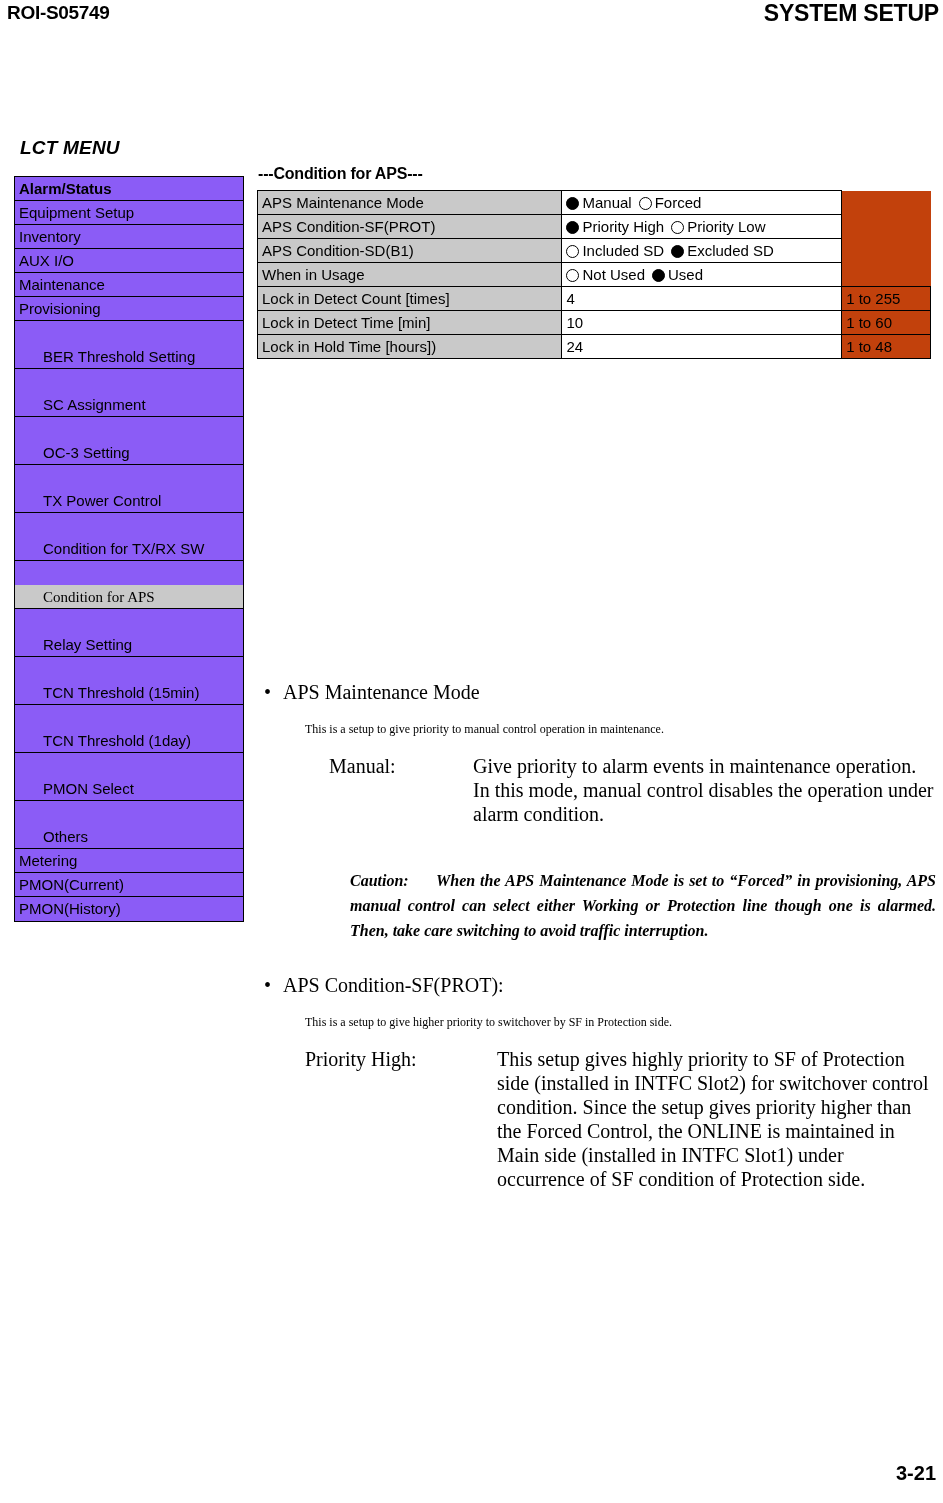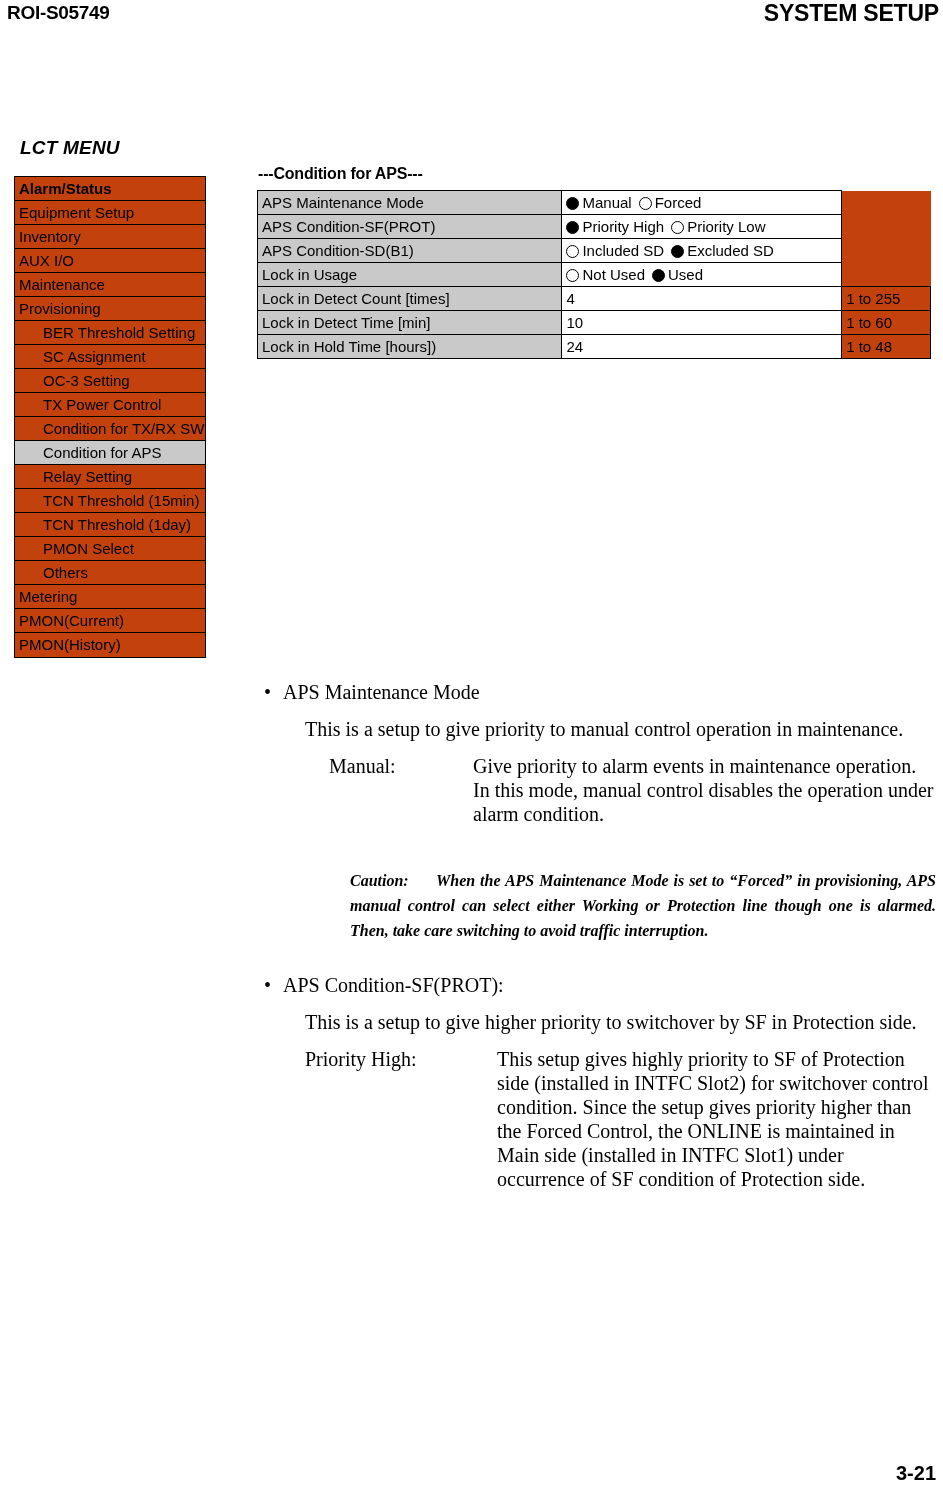--- a/index.html
+++ b/index.html
@@ -53,40 +53,40 @@
     font-style: italic;
     font-size: 19px;
     letter-spacing: 0.2px;
   }
 
   
   .menu-box {
     position: absolute;
     left: 14px;
     top: 176px;
-    width: 192px;
+    width: 230px;
     border: 1.6px solid #000;
     box-sizing: border-box;
-    background: #c2410c;
+    background: #8b5cf6;
   }
   .menu-item {
     height: 24px;
     line-height: 24px;
     border-bottom: 1px solid #000;
     box-sizing: border-box;
     font-family: "Liberation Sans", sans-serif;
     font-size: 15px;
     padding-left: 4px;
     white-space: nowrap;
     overflow: hidden;
   }
   .menu-item:last-child { border-bottom: none; }
   .menu-item.bold { font-weight: bold; }
-  .menu-item.indent { padding-left: 28px; }
-  .menu-item.sel { background: #c9c9c9; }
+  .menu-item.indent { padding-left: 28px; margin-top: 24px; }
+  .menu-item.sel { background: #c9c9c9; font-family: Liberation Serif, serif; }
 
   
   .tbl-title {
     position: absolute;
     left: 258px;
     top: 165px;
     font-family: "Liberation Sans", sans-serif;
     font-weight: bold;
     font-size: 16px;
     letter-spacing: -0.2px;
@@ -167,21 +167,21 @@
     line-height: 25px;
   }
   .bullet-row .bul {
     position: absolute;
     left: -19px;
     top: 0;
   }
   .para {
     margin-left: 305px;
     width: 629px;
-    font-size: 20px;
+    font-size: 12px;
     line-height: 25px;
     text-align: justify;
     text-justify: inter-word;
   }
 
   .def-row {
     margin-left: 305px;
     width: 629px;
     display: flex;
     font-size: 20px;
@@ -282,21 +282,21 @@
         <td class="c-label">APS Condition-SF(PROT)</td>
         <td class="c-value"><span><span class="radio on"></span><span>Priority High</span></span><span class="opt-gap"></span><span><span class="radio"></span><span>Priority Low</span></span></td>
         <td class="c-range blank"></td>
       </tr>
       <tr>
         <td class="c-label">APS Condition-SD(B1)</td>
         <td class="c-value"><span><span class="radio"></span><span>Included SD</span></span><span class="opt-gap"></span><span><span class="radio on"></span><span>Excluded SD</span></span></td>
         <td class="c-range blank"></td>
       </tr>
       <tr>
-        <td class="c-label">Lock in Usage</td>
+        <td class="c-label">When in Usage</td>
         <td class="c-value"><span><span class="radio"></span><span>Not Used</span></span><span class="opt-gap"></span><span><span class="radio on"></span><span>Used</span></span></td>
         <td class="c-range blank"></td>
       </tr>
       <tr>
         <td class="c-label">Lock in Detect Count [times]</td>
         <td class="c-value">4</td>
         <td class="c-range">1 to 255</td>
       </tr>
       <tr>
         <td class="c-label">Lock in Detect Time [min]</td>

